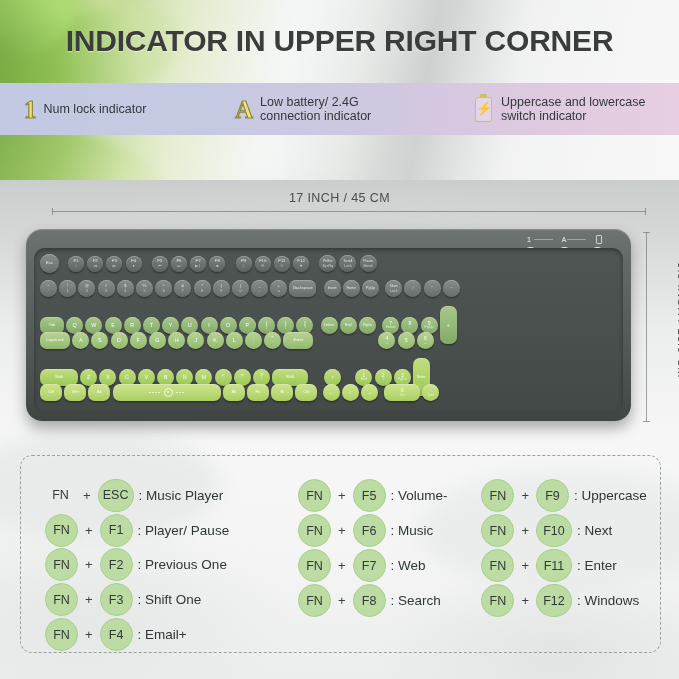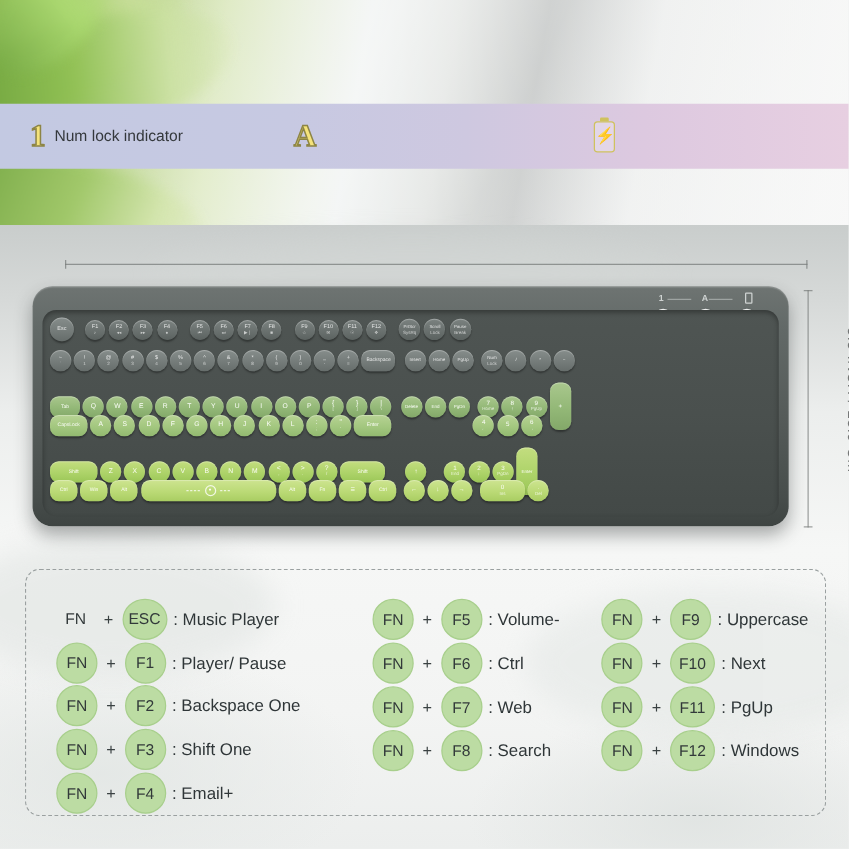--- a/index.html
+++ b/index.html
@@ -166,39 +166,49 @@
     <div class="frond" style="left:-20px;top:-26px;width:120px;height:70px;transform:rotate(-48deg);
                 background:linear-gradient(100deg,#75a844,#addb72 60%,rgba(220,235,200,0));"></div>
   </div>
 
   <div class="bg-bottom">
     <div class="marble" style="left:-40px;top:250px;width:260px;height:110px;background:#dfe3e1;"></div>
     <div class="marble" style="left:420px;top:290px;width:300px;height:120px;background:#e3e7e5;"></div>
     <div class="marble" style="left:120px;top:10px;width:420px;height:60px;background:#d3d7d5;opacity:.45;"></div>
   </div>
 
+  <div class="title">INDICATOR IN UPPER RIGHT CORNER</div>
 
   <div class="banner">
 
     <div class="bitem i0">
       <span class="bglyph">1</span>
       <span class="btxt">Num lock indicator</span>
     </div>
 
     <div class="bitem i1">
       <span class="bglyph">A</span>
+      <span class="btxt">
+        <span>Low battery/ 2.4G</span><br>
+        <span>connection indicator</span>
+      </span>
     </div>
 
     <div class="bitem i2">
       <span class="batt">
           <span class="bolt">⚡</span>
         </span>
+      <span class="btxt">
+        <span>Uppercase and lowercase</span><br>
+        <span>switch indicator</span>
+      </span>
     </div>
   </div>
 
+  <div class="dim-top-label">17 INCH / 45 CM</div>
   <div class="dim-line-h"></div>
   <div class="dim-line-v"></div>
   <div class="dim-right-label">5.5 INCH / 13.9 CM</div>
 
   <div class="kb">
     <div class="kb-topstrip">
       <div class="leds">
         <div class="led-rule" style="left:13px;width:19px;"></div>
         <div class="led-rule" style="left:46px;width:19px;"></div>
         <div class="led-labels">
@@ -623,21 +633,21 @@
           <div class="srow">
             <span class="pill">FN</span>
             <span class="plus">+</span>
             <span class="pill">F1</span>
             <span class="sdesc">: Player/ Pause</span>
           </div>
           <div class="srow">
             <span class="pill">FN</span>
             <span class="plus">+</span>
             <span class="pill">F2</span>
-            <span class="sdesc">: Backspace One</span>
+            <span class="sdesc">: Previous One</span>
           </div>
           <div class="srow">
             <span class="pill">FN</span>
             <span class="plus">+</span>
             <span class="pill">F3</span>
             <span class="sdesc">: Shift One</span>
           </div>
           <div class="srow">
             <span class="pill">FN</span>
             <span class="plus">+</span>
@@ -649,21 +659,21 @@
           <div class="srow">
             <span class="pill">FN</span>
             <span class="plus">+</span>
             <span class="pill">F5</span>
             <span class="sdesc">: Volume-</span>
           </div>
           <div class="srow">
             <span class="pill">FN</span>
             <span class="plus">+</span>
             <span class="pill">F6</span>
-            <span class="sdesc">: Ctrl</span>
+            <span class="sdesc">: Music</span>
           </div>
           <div class="srow">
             <span class="pill">FN</span>
             <span class="plus">+</span>
             <span class="pill">F7</span>
             <span class="sdesc">: Web</span>
           </div>
           <div class="srow">
             <span class="pill">FN</span>
             <span class="plus">+</span>
@@ -681,21 +691,21 @@
           <div class="srow">
             <span class="pill">FN</span>
             <span class="plus">+</span>
             <span class="pill w">F10</span>
             <span class="sdesc">: Next</span>
           </div>
           <div class="srow">
             <span class="pill">FN</span>
             <span class="plus">+</span>
             <span class="pill w">F11</span>
-            <span class="sdesc">: PgUp</span>
+            <span class="sdesc">: Enter</span>
           </div>
           <div class="srow">
             <span class="pill">FN</span>
             <span class="plus">+</span>
             <span class="pill w">F12</span>
             <span class="sdesc">: Windows</span>
           </div>
         </div>
     </div>
   </div>

